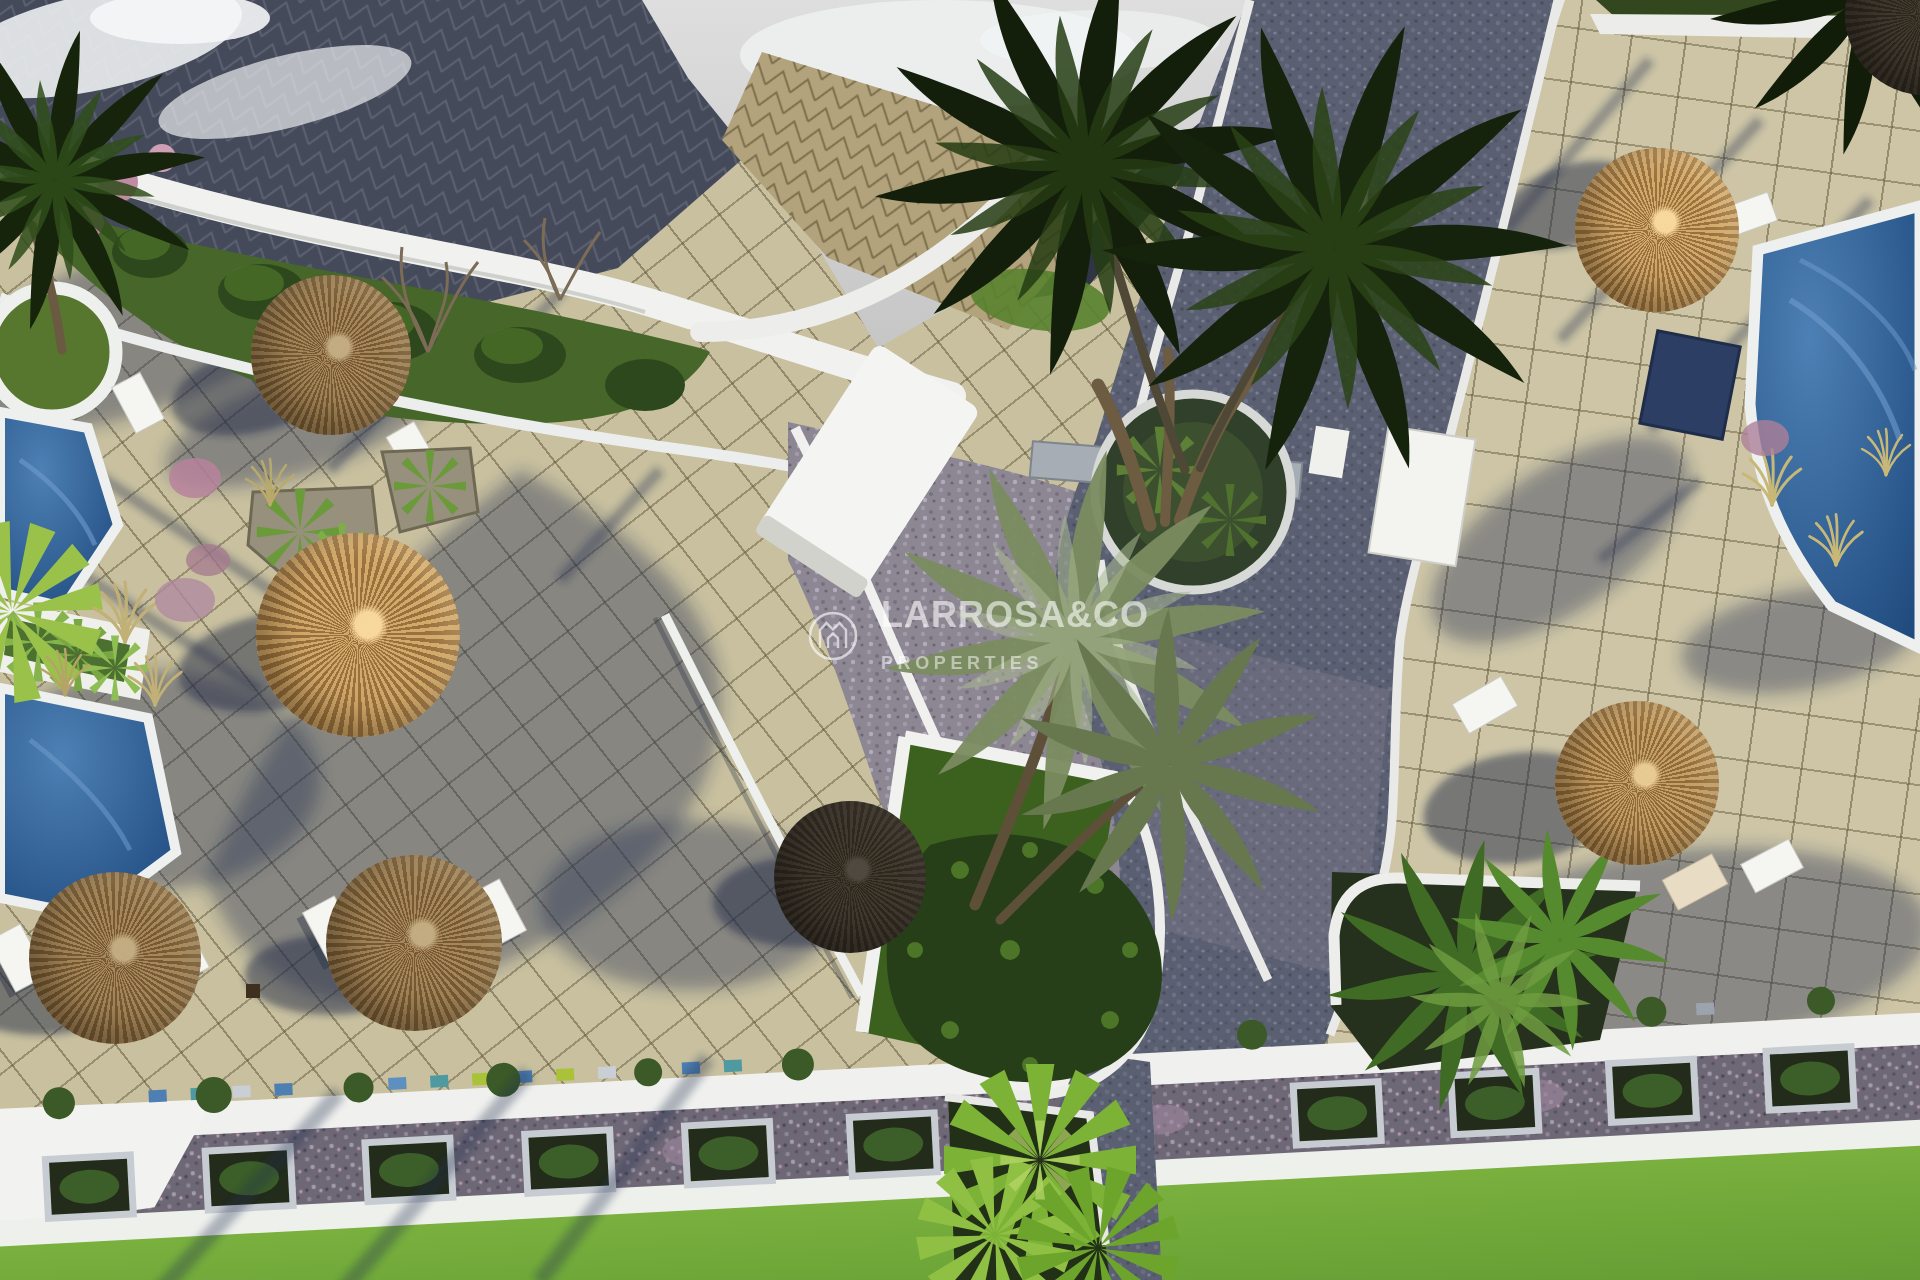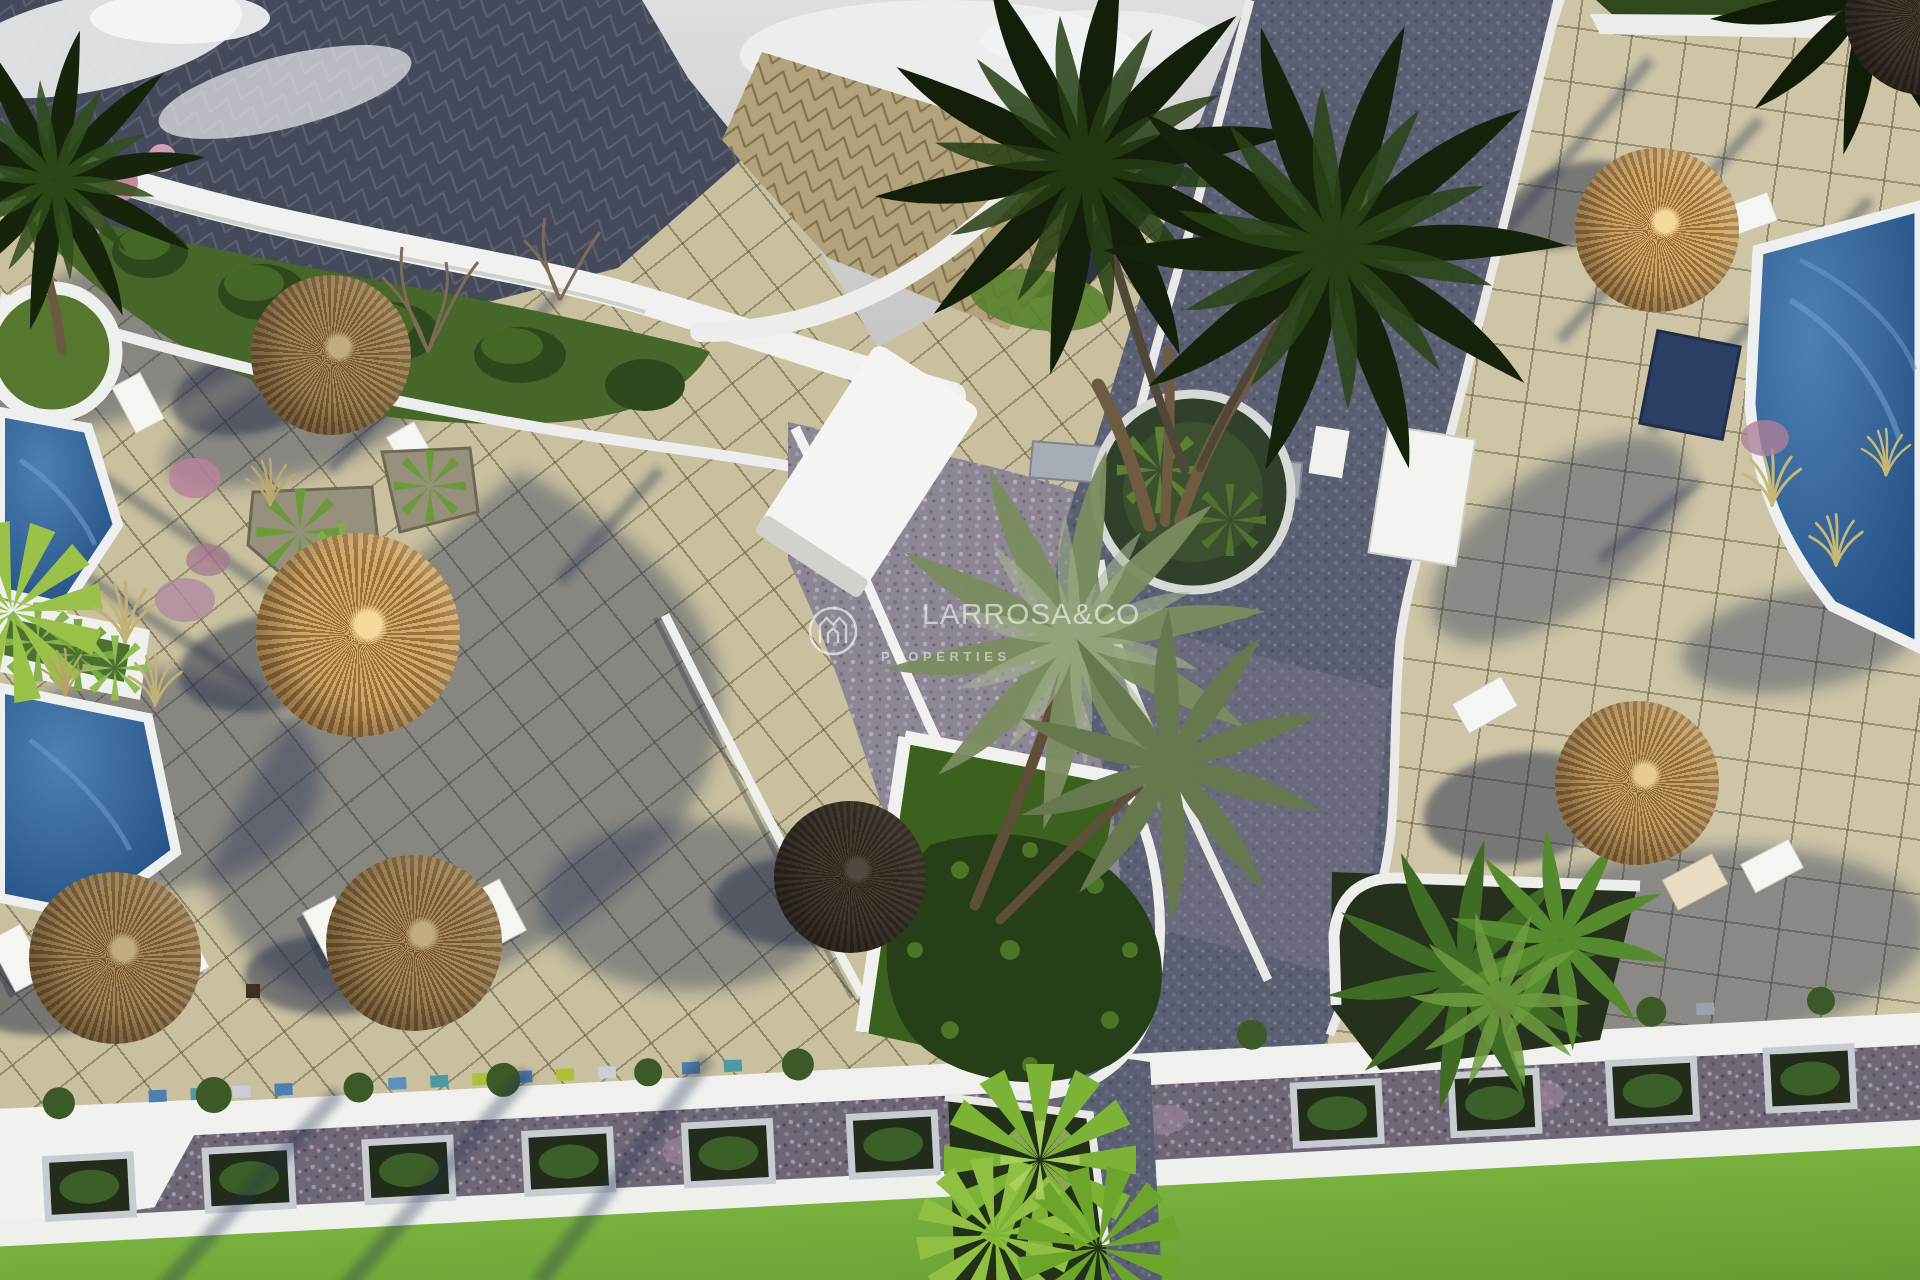--- a/index.html
+++ b/index.html
@@ -21,22 +21,22 @@
     background-image:
       radial-gradient(circle at 55% 45%, rgba(235,205,150,.95) 0 8%, rgba(235,205,150,0) 13%),
       repeating-conic-gradient(#c59e63 0 3deg, #8f6a3a 3deg 6deg);
     box-shadow: inset 16px -12px 34px rgba(46,32,14,.45), inset -10px 10px 26px rgba(255,234,190,.28);}
   .umb.dim{filter:brightness(.85) saturate(.92);}
   .umb.dark{filter:brightness(.36) saturate(.5);}
   .umb.warm{filter:brightness(1.07);}
   .wm{position:absolute;left:799px;top:597px;display:flex;align-items:center;z-index:5;}
   .wm-logo{opacity:.62;flex:0 0 auto;}
   .wm-text{margin-left:14px;color:rgba(255,255,255,.58);}
-  .wm-brand{font-size:30px;font-weight:normal;letter-spacing:1px;line-height:1;margin-left:41px;}
-  .wm-tagline{font-size:13px;font-weight:600;letter-spacing:4.6px;margin-top:20px;color:rgba(255,255,255,.5);}
+  .wm-brand{font-size:36px;font-weight:bold;letter-spacing:1px;line-height:1;}
+  .wm-tagline{font-size:18px;font-weight:600;letter-spacing:4.6px;margin-top:20px;color:rgba(255,255,255,.5);}
 </style>
 </head>
 <body>
 
 <div class="scene">
   <div class="tiles"></div>
   <div class="tilesR"></div>
 
   <svg class="terrain" width="1920" height="1280" viewBox="0 0 1920 1280">
     <defs>

